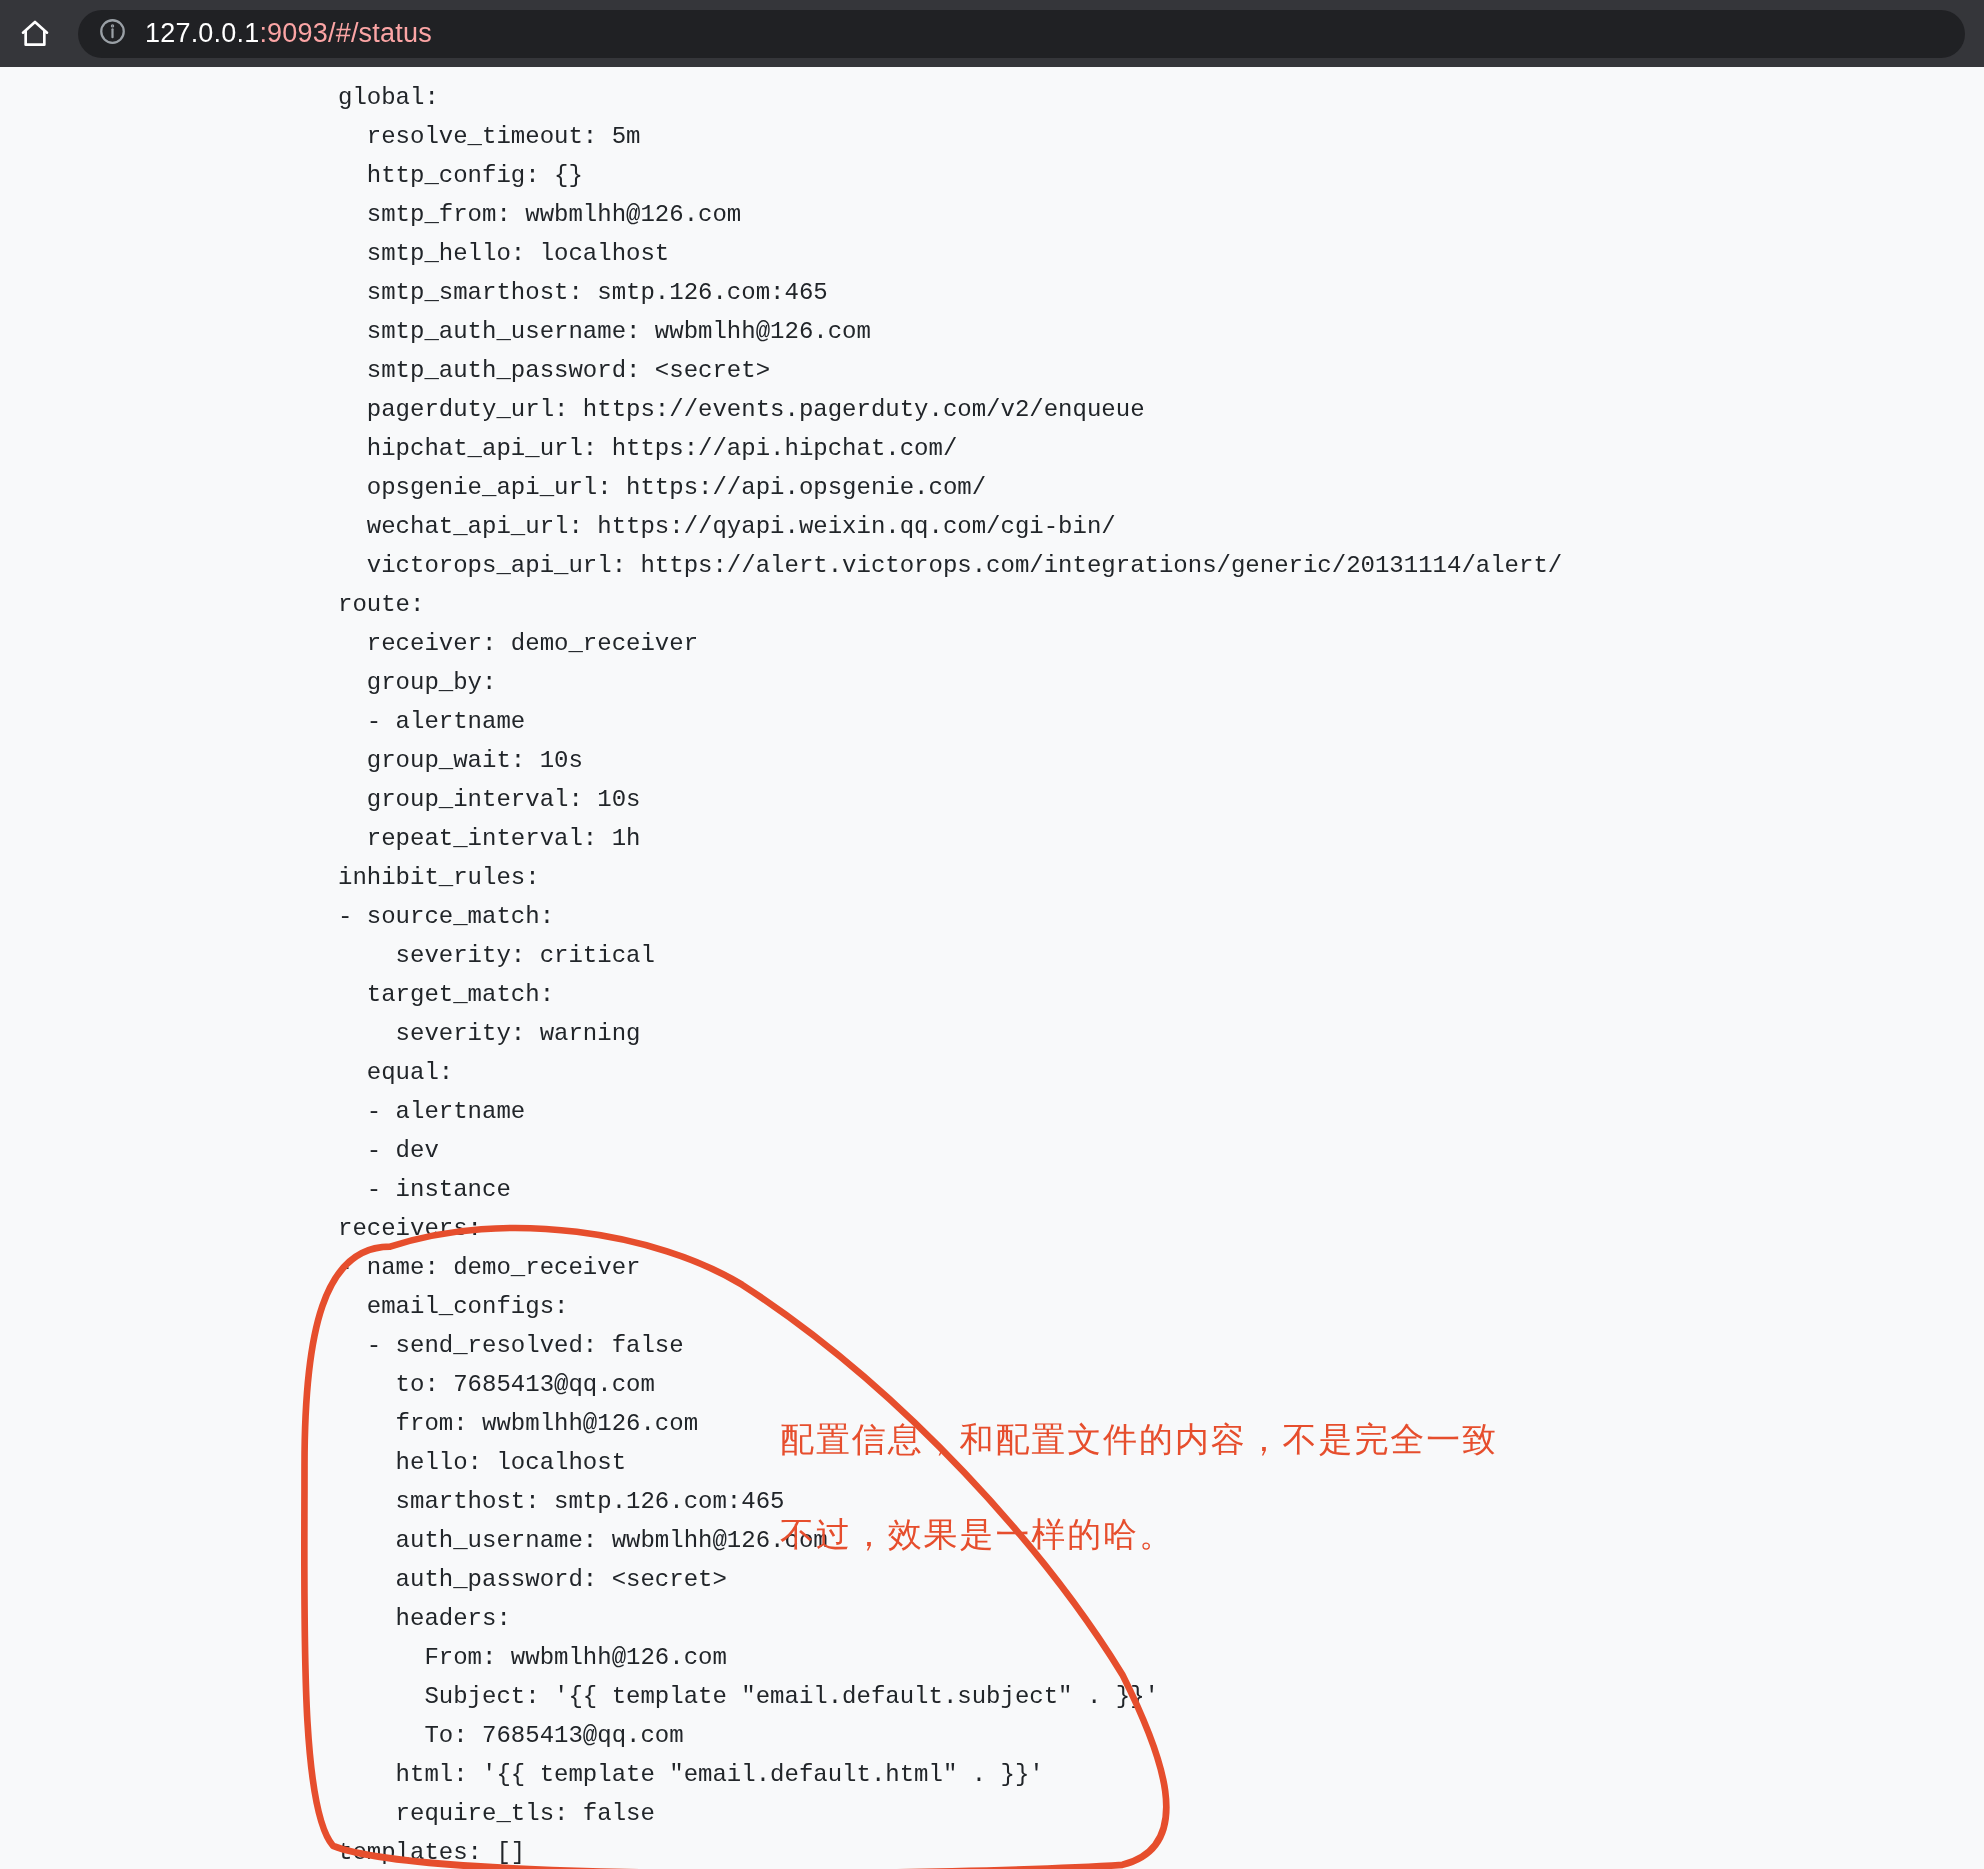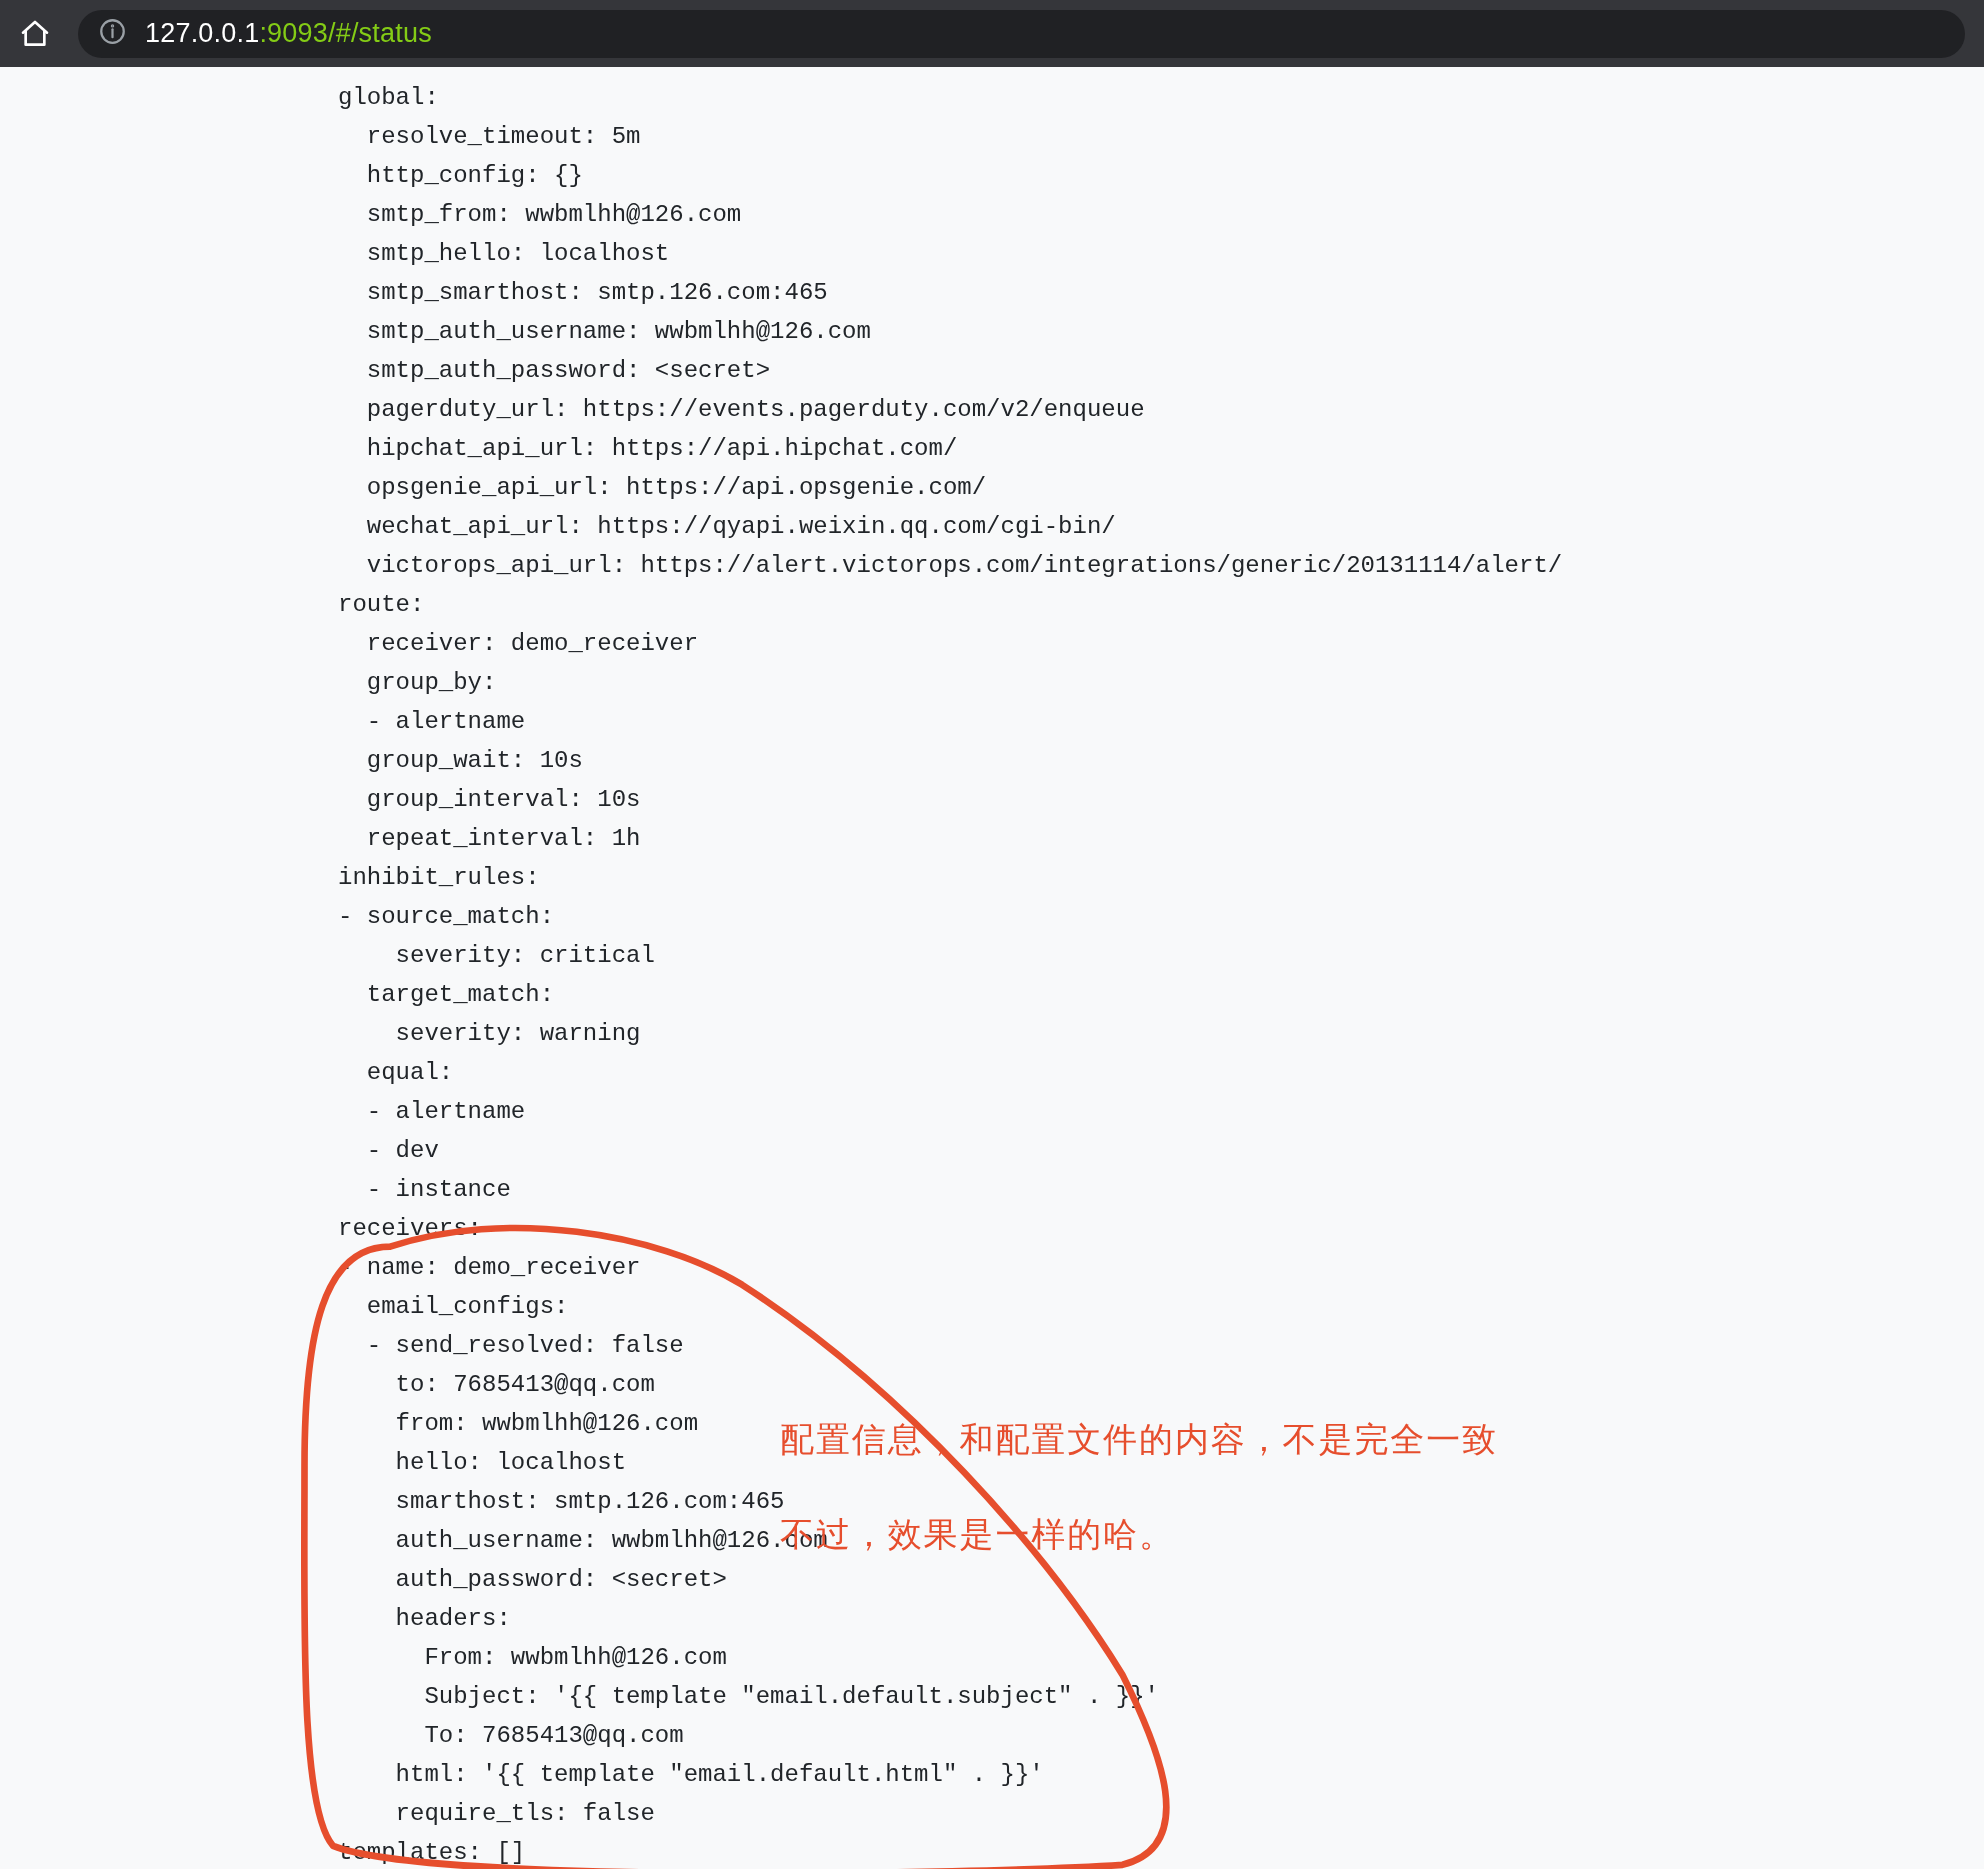--- a/index.html
+++ b/index.html
@@ -28,21 +28,21 @@
     padding: 0 21px;
     gap: 19px;
   }
   .url-text {
     color: #fff;
     font-size: 27px;
     font-family: -apple-system, sans-serif;
     letter-spacing: 0.2px;
   }
   .url-host { color: #fff; font-weight: 400; }
-  .url-rest { color: #84cc16; }
+  .url-rest { color: #fca5a5; }
   
   .page-body {
     position: relative;
     width: 100%;
     height: calc(100% - 67px);
     background: #f8f9fa;
     padding-left: 42px;
   }
   
   .config-pre {

